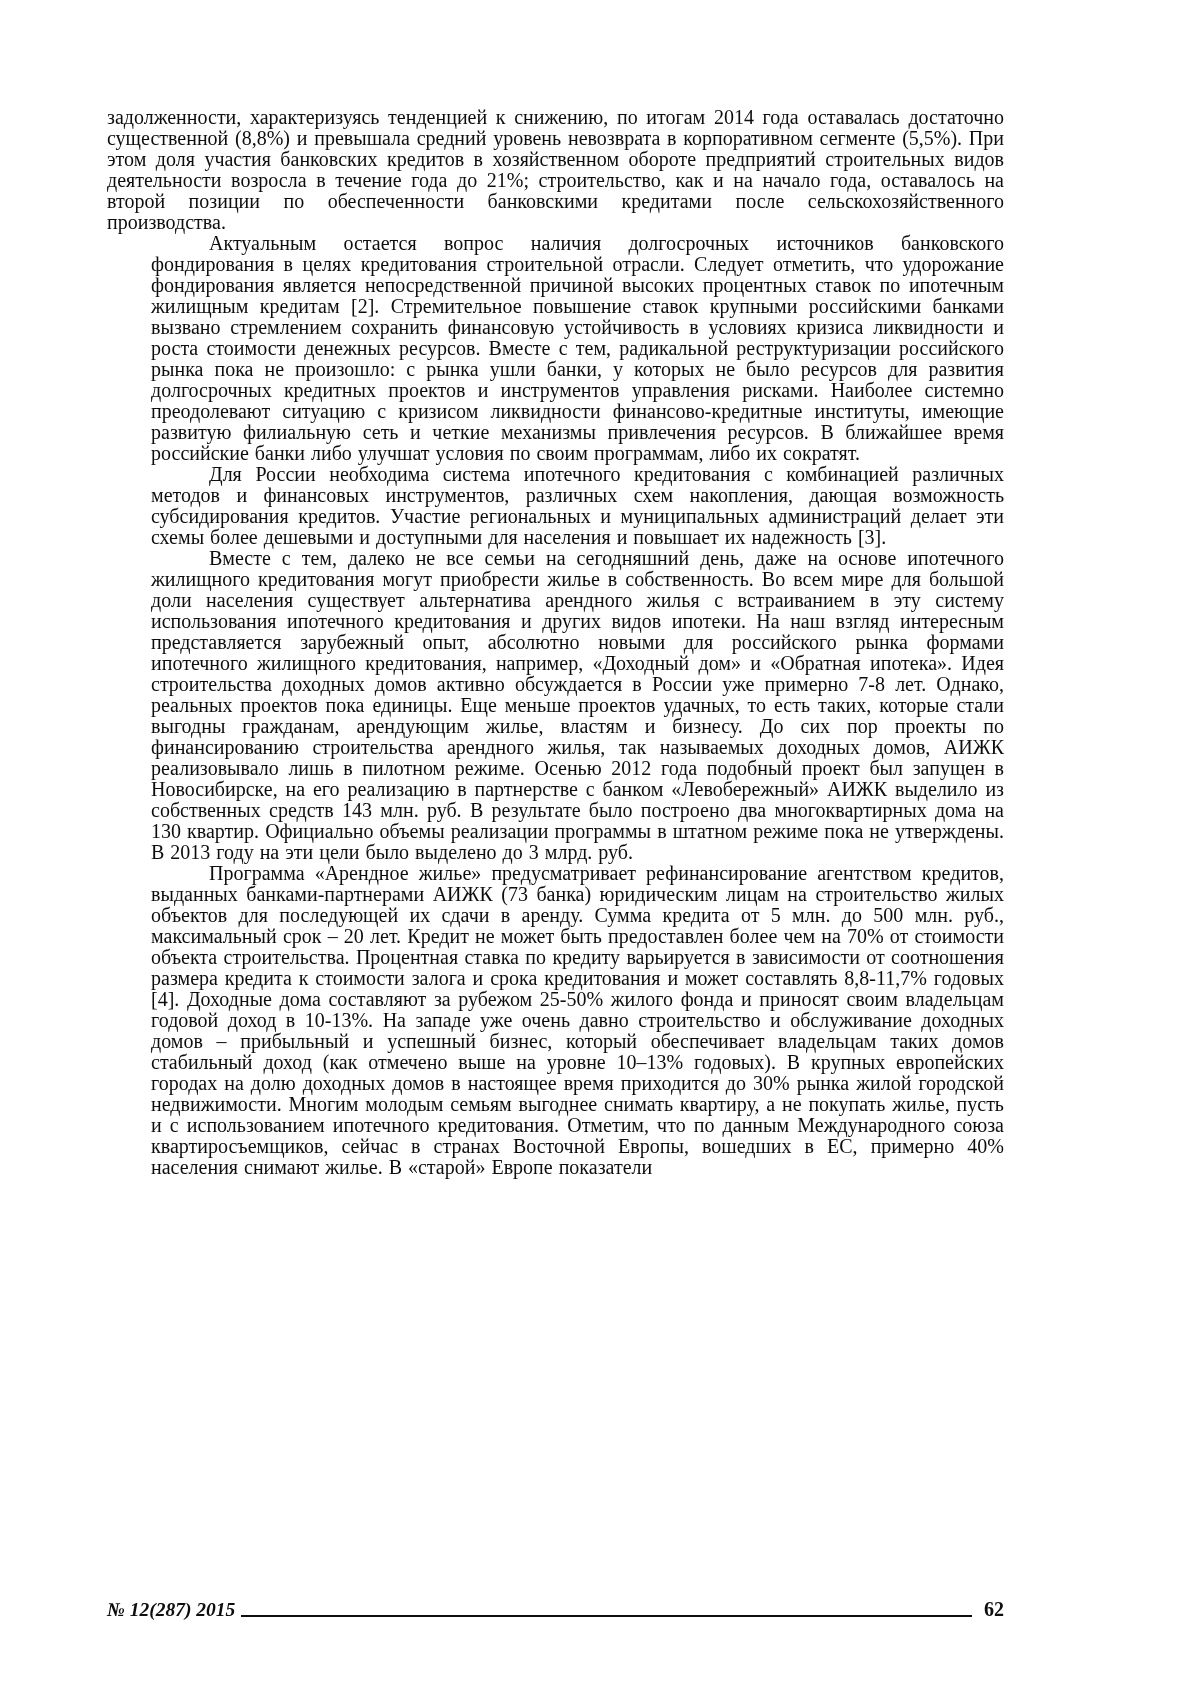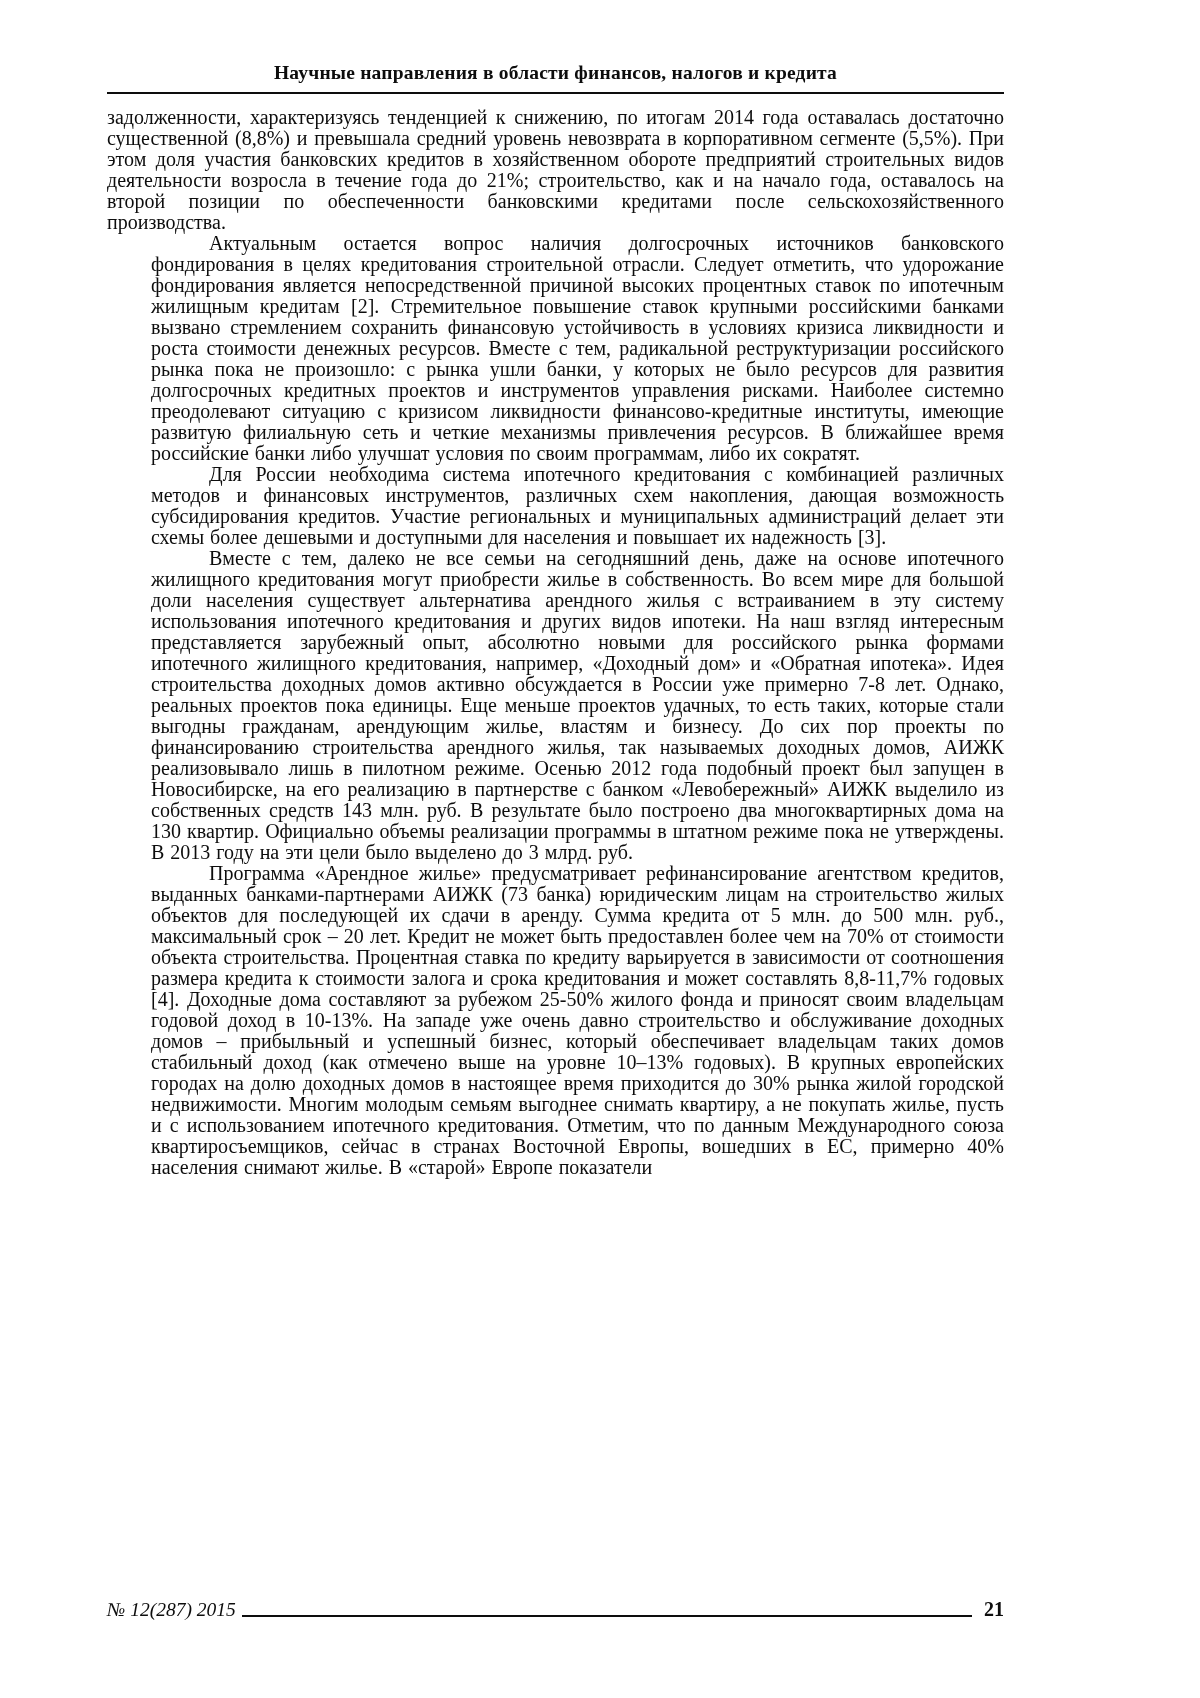--- a/index.html
+++ b/index.html
@@ -40,38 +40,37 @@
   .article-body p.indent { text-indent: 58px; margin-left: 44px; }
   .page-footer {
     position: absolute;
     left: 107px;
     width: 897px;
     top: 1598px;
     display: flex;
     align-items: flex-end;
     font-size: 19.5px;
   }
-  .footer-issue { font-weight: normal; font-style: italic; white-space: nowrap; text-align: right; }
+  .footer-issue { font-weight: bold; font-style: italic; white-space: nowrap; text-align: right; }
   .footer-rule { flex: 1; border-bottom: 2px solid #0d0d0d; margin: 0 12px 4px 6px; }
   .footer-page { font-weight: bold; font-size: 20px; white-space: nowrap; }
 </style>
 </head>
 <body>
 
 <div class="page">
 
-  <div class="running-head">Научные направления в области финансов, налогов и кредита</div>
 
   <div class="article-body">
       <p>задолженности, характеризуясь тенденцией к снижению, по итогам 2014 года оставалась достаточно существенной (8,8%) и превышала средний уровень невозврата в корпоративном сегменте (5,5%). При этом доля участия банковских кредитов в хозяйственном обороте предприятий строительных видов деятельности возросла в течение года до 21%; строительство, как и на начало года, оставалось на второй позиции по обеспеченности банковскими кредитами после сельскохозяйственного производства.</p>
       <p class="indent">Актуальным остается вопрос наличия долгосрочных источников банковского фондирования в целях кредитования строительной отрасли. Следует отметить, что удорожание фондирования является непосредственной причиной высоких процентных ставок по ипотечным жилищным кредитам [2]. Стремительное повышение ставок крупными российскими банками вызвано стремлением сохранить финансовую устойчивость в условиях кризиса ликвидности и роста стоимости денежных ресурсов. Вместе с тем, радикальной реструктуризации российского рынка пока не произошло: с рынка ушли банки, у которых не было ресурсов для развития долгосрочных кредитных проектов и инструментов управления рисками. Наиболее системно преодолевают ситуацию с кризисом ликвидности финансово-кредитные институты, имеющие развитую филиальную сеть и четкие механизмы привлечения ресурсов. В ближайшее время российские банки либо улучшат условия по своим программам, либо их сократят.</p>
       <p class="indent">Для России необходима система ипотечного кредитования с комбинацией различных методов и финансовых инструментов, различных схем накопления, дающая возможность субсидирования кредитов. Участие региональных и муниципальных администраций делает эти схемы более дешевыми и доступными для населения и повышает их надежность [3].</p>
       <p class="indent">Вместе с тем, далеко не все семьи на сегодняшний день, даже на основе ипотечного жилищного кредитования могут приобрести жилье в собственность. Во всем мире для большой доли населения существует альтернатива арендного жилья с встраиванием в эту систему использования ипотечного кредитования и других видов ипотеки. На наш взгляд интересным представляется зарубежный опыт, абсолютно новыми для российского рынка формами ипотечного жилищного кредитования, например, «Доходный дом» и «Обратная ипотека». Идея строительства доходных домов активно обсуждается в России уже примерно 7-8 лет. Однако, реальных проектов пока единицы. Еще меньше проектов удачных, то есть таких, которые стали выгодны гражданам, арендующим жилье, властям и бизнесу. До сих пор проекты по финансированию строительства арендного жилья, так называемых доходных домов, АИЖК реализовывало лишь в пилотном режиме. Осенью 2012 года подобный проект был запущен в Новосибирске, на его реализацию в партнерстве с банком «Левобережный» АИЖК выделило из собственных средств 143 млн. руб. В результате было построено два многоквартирных дома на 130 квартир. Официально объемы реализации программы в штатном режиме пока не утверждены. В 2013 году на эти цели было выделено до 3 млрд. руб.</p>
       <p class="indent">Программа «Арендное жилье» предусматривает рефинансирование агентством кредитов, выданных банками-партнерами АИЖК (73 банка) юридическим лицам на строительство жилых объектов для последующей их сдачи в аренду. Сумма кредита от 5 млн. до 500 млн. руб., максимальный срок – 20 лет. Кредит не может быть предоставлен более чем на 70% от стоимости объекта строительства. Процентная ставка по кредиту варьируется в зависимости от соотношения размера кредита к стоимости залога и срока кредитования и может составлять 8,8-11,7% годовых [4]. Доходные дома составляют за рубежом 25-50% жилого фонда и приносят своим владельцам годовой доход в 10-13%. На западе уже очень давно строительство и обслуживание доходных домов – прибыльный и успешный бизнес, который обеспечивает владельцам таких домов стабильный доход (как отмечено выше на уровне 10–13% годовых). В крупных европейских городах на долю доходных домов в настоящее время приходится до 30% рынка жилой городской недвижимости. Многим молодым семьям выгоднее снимать квартиру, а не покупать жилье, пусть и с использованием ипотечного кредитования. Отметим, что по данным Международного союза квартиросъемщиков, сейчас в странах Восточной Европы, вошедших в ЕС, примерно 40% населения снимают жилье. В «старой» Европе показатели</p>
     </div>
 
   <div class="page-footer">
     <span class="footer-issue">№ 12(287) 2015</span>
     <span class="footer-rule"></span>
-    <span class="footer-page">21</span>
+    <span class="footer-page">62</span>
   </div>
 
 </div>
 
 </body></html>

